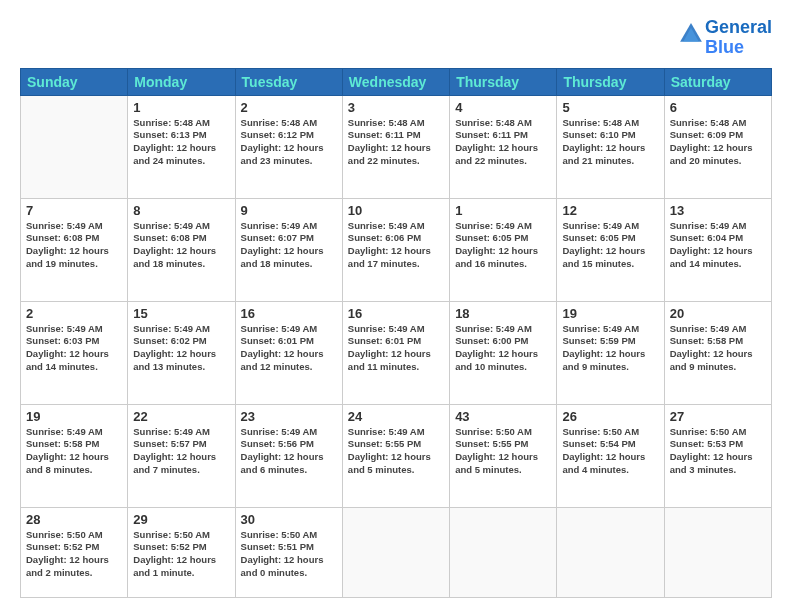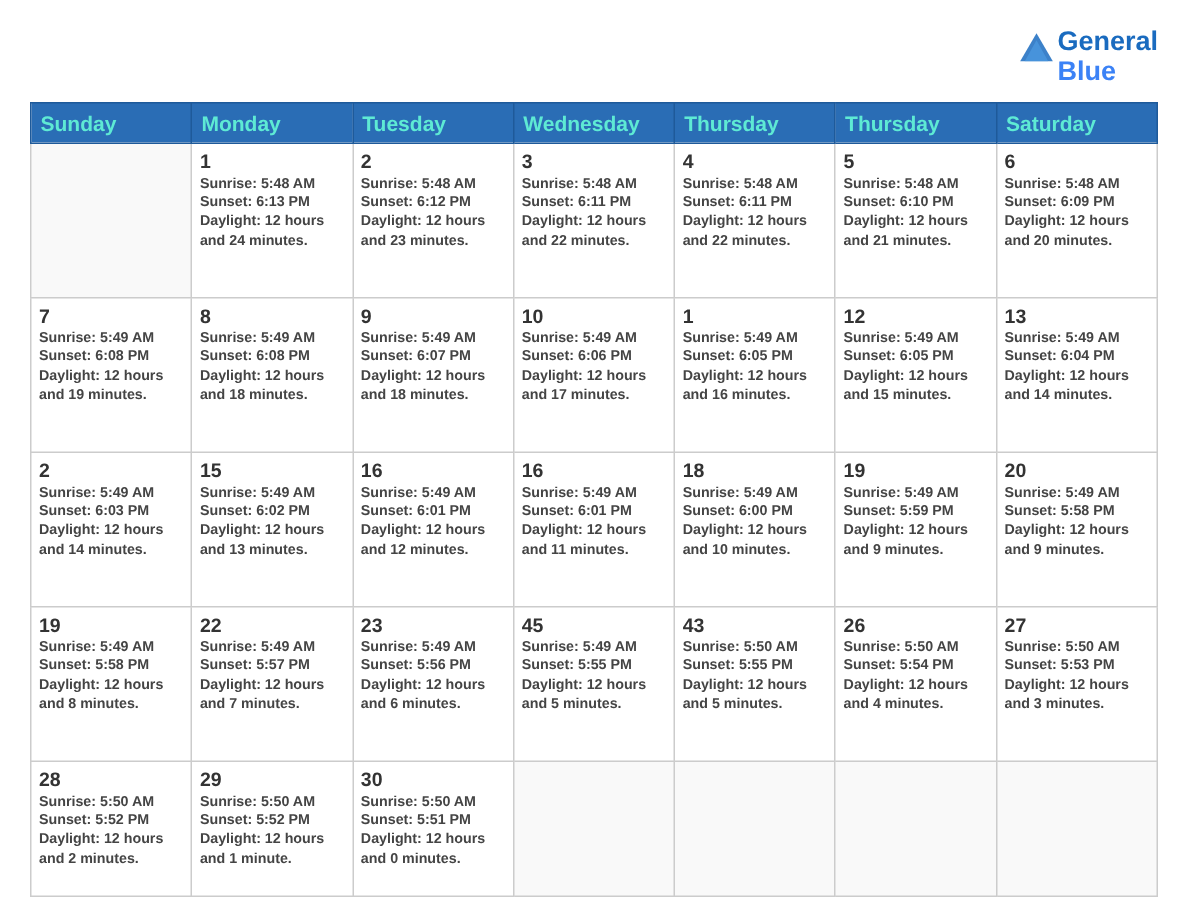--- a/index.html
+++ b/index.html
@@ -298,21 +298,21 @@
 and 7 minutes.</div>
           </td>
           <td>
             <span class="day-num">23</span>
             <div class="day-info" style="white-space: pre-line;">Sunrise: 5:49 AM
 Sunset: 5:56 PM
 Daylight: 12 hours
 and 6 minutes.</div>
           </td>
           <td>
-            <span class="day-num">45</span>
+            <span class="day-num">24</span>
             <div class="day-info" style="white-space: pre-line;">Sunrise: 5:49 AM
 Sunset: 5:55 PM
 Daylight: 12 hours
 and 5 minutes.</div>
           </td>
           <td>
             <span class="day-num">43</span>
             <div class="day-info" style="white-space: pre-line;">Sunrise: 5:50 AM
 Sunset: 5:55 PM
 Daylight: 12 hours

